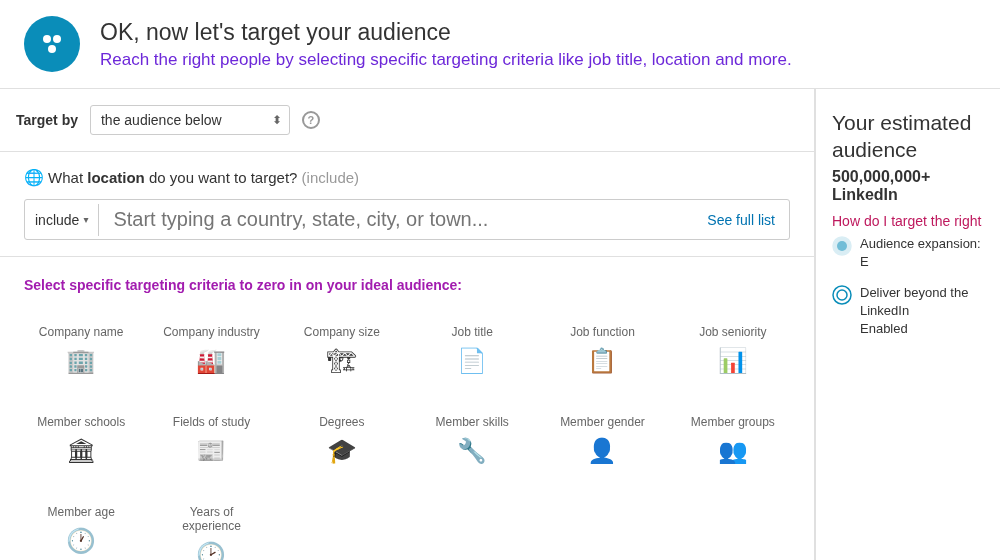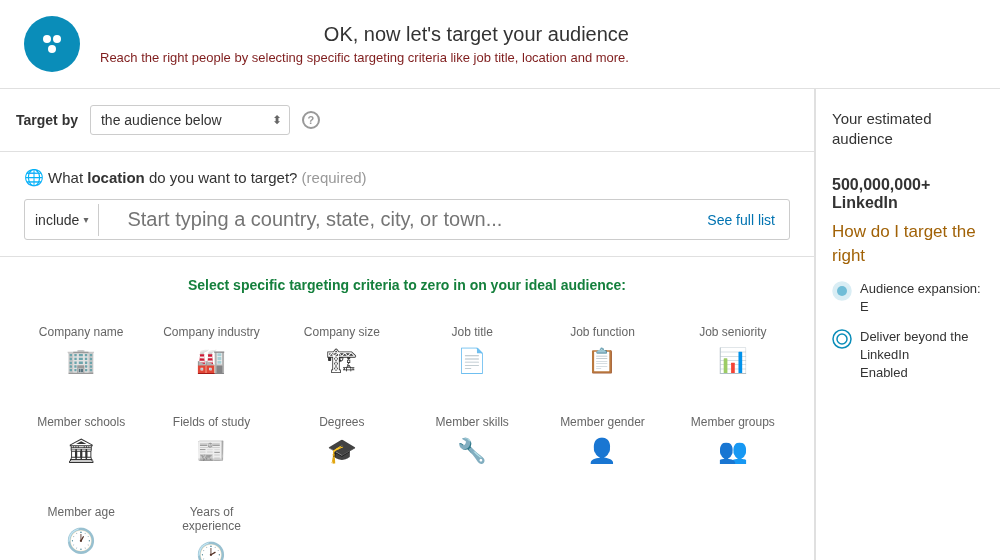--- a/index.html
+++ b/index.html
@@ -4,64 +4,64 @@
   <style>
     * { box-sizing: border-box; margin: 0; padding: 0; }
     body { font-family: Arial, sans-serif; font-size: 14px; background: #f3f2f0; color: #333; }
     
     .page-wrapper { display: flex; flex-direction: column; width: 1000px; min-height: 560px; background: #f3f2f0; }
     
     
     .header { background: #fff; padding: 16px 24px; display: flex; align-items: center; gap: 20px; border-bottom: 1px solid #e0e0e0; }
     .header-icon { width: 56px; height: 56px; background: #0a8db9; border-radius: 50%; display: flex; align-items: center; justify-content: center; flex-shrink: 0; }
     .header-icon svg { fill: white; }
-    .header-text h1 { font-size: 20px; font-weight: normal; color: #333; text-align: right; }
-    .header-text p { font-size: 13px; color: #7f1d1d; margin-top: 4px; }
+    .header-text h1 { font-size: 23px; font-weight: normal; color: #333; }
+    .header-text p { font-size: 17px; color: #6d28d9; margin-top: 4px; }
     
     
     .main-layout { display: flex; flex: 1; }
     
     
     .left-panel { flex: 1; background: #fff; border-right: 1px solid #e0e0e0; padding: 0; }
     
     
     .target-by-row { padding: 16px 16px; display: flex; align-items: center; gap: 12px; border-bottom: 1px solid #e0e0e0; }
     .target-by-label { font-size: 14px; font-weight: bold; color: #333; white-space: nowrap; }
     .target-by-select { border: 1px solid #ccc; border-radius: 3px; padding: 6px 28px 6px 10px; font-size: 14px; color: #333; background: #fff; appearance: none; -webkit-appearance: none; cursor: pointer; min-width: 200px; }
     .select-wrapper { position: relative; display: inline-block; }
     .select-wrapper::after { content: '⬍'; position: absolute; right: 8px; top: 50%; transform: translateY(-50%); pointer-events: none; font-size: 12px; color: #666; }
     .help-icon { width: 18px; height: 18px; border: 2px solid #999; border-radius: 50%; display: flex; align-items: center; justify-content: center; font-size: 11px; color: #999; cursor: pointer; font-weight: bold; flex-shrink: 0; }
     
     
     .location-section { padding: 16px 24px; border-bottom: 1px solid #e0e0e0; }
     .location-title { font-size: 15px; color: #333; margin-bottom: 12px; }
     .location-title .bold { font-weight: bold; }
     .location-title .required { color: #999; }
-    .location-input-row { display: flex; align-items: center; gap: 16px; border: 1px solid #ccc; border-radius: 3px; overflow: hidden; }
+    .location-input-row { display: flex; align-items: center; gap: 2px; border: 1px solid #ccc; border-radius: 3px; overflow: hidden; }
     .include-dropdown { display: flex; align-items: center; gap: 4px; padding: 8px 10px; background: #fff; border-right: 1px solid #ccc; cursor: pointer; font-size: 14px; white-space: nowrap; }
     .include-dropdown .arrow { font-size: 10px; color: #666; }
     .location-input { flex: 1; border: none; outline: none; padding: 8px 12px; font-size: 20px; color: #999; }
     .see-full-list { padding: 8px 14px; color: #0073b1; font-size: 14px; cursor: pointer; white-space: nowrap; border-left: none; background: #fff; text-decoration: none; }
     
     
     .criteria-section { padding: 20px 24px; }
-    .criteria-title { font-size: 14px; font-weight: bold; color: #15803d; margin-bottom: 20px; text-align: center; }
+    .criteria-title { font-size: 14px; font-weight: bold; color: #a21caf; margin-bottom: 20px; }
     .criteria-grid { display: grid; grid-template-columns: repeat(6, 1fr); gap: 16px; }
     .criteria-item { display: flex; flex-direction: column; align-items: center; padding: 12px 8px; cursor: pointer; text-align: center; }
     .criteria-label { font-size: 12px; color: #666; margin-bottom: 8px; }
     .criteria-icon { font-size: 24px; color: #333; }
     
     
     .bottom-checkbox-row { padding: 12px 24px; border-top: 1px solid #e0e0e0; display: flex; align-items: center; gap: 8px; background: #fff; }
     
     
     .right-panel { width: 185px; background: #fff; padding: 20px 16px; border-left: 1px solid #e0e0e0; }
-    .estimate-title { font-size: 15px; color: #333; font-weight: normal; line-height: 1.3; margin-bottom: 28px; }
+    .estimate-title { font-size: 21px; color: #333; font-weight: normal; line-height: 1.3; margin-bottom: 4px; }
     .estimate-count { font-size: 16px; font-weight: bold; color: #333; margin-bottom: 8px; }
-    .estimate-link { color: #a16207; font-size: 17px; cursor: pointer; line-height: 1.4; margin-bottom: 12px; display: block; }
+    .estimate-link { color: #be185d; font-size: 14px; cursor: pointer; line-height: 1.4; margin-bottom: 4px; display: block; }
     .expansion-item { display: flex; align-items: flex-start; gap: 8px; margin-bottom: 12px; }
     .expansion-icon { width: 20px; height: 20px; flex-shrink: 0; margin-top: 1px; }
     .expansion-text { font-size: 13px; color: #333; line-height: 1.4; }
   </style>
 </head>
 <body>
 
 <div class="page-wrapper">
 
   <div class="header">
@@ -89,21 +89,21 @@
             <option>the audience below</option>
           </select>
         </div>
         <div class="help-icon">?</div>
       </div>
 
       <div class="location-section">
         <div class="location-title">
           <span style="font-size:16px;">🌐</span>
           <span>What </span><span class="bold">location</span><span> do you want to target?</span>
-          <span class="required">(required)</span>
+          <span class="required">(include)</span>
         </div>
         <div class="location-input-row">
           <div class="include-dropdown">
             <span>include</span>
             <span class="arrow">▾</span>
           </div>
           <input class="location-input" type="text" placeholder="Start typing a country, state, city, or town..." style="">
           <a class="see-full-list">See full list</a>
         </div>
       </div>

